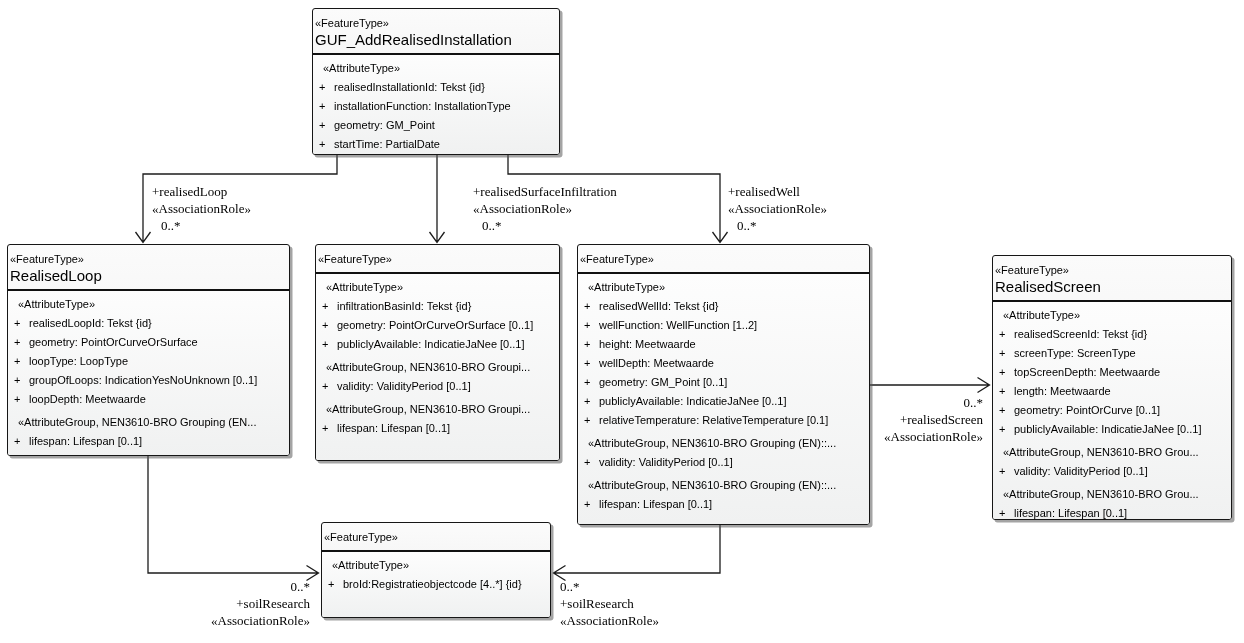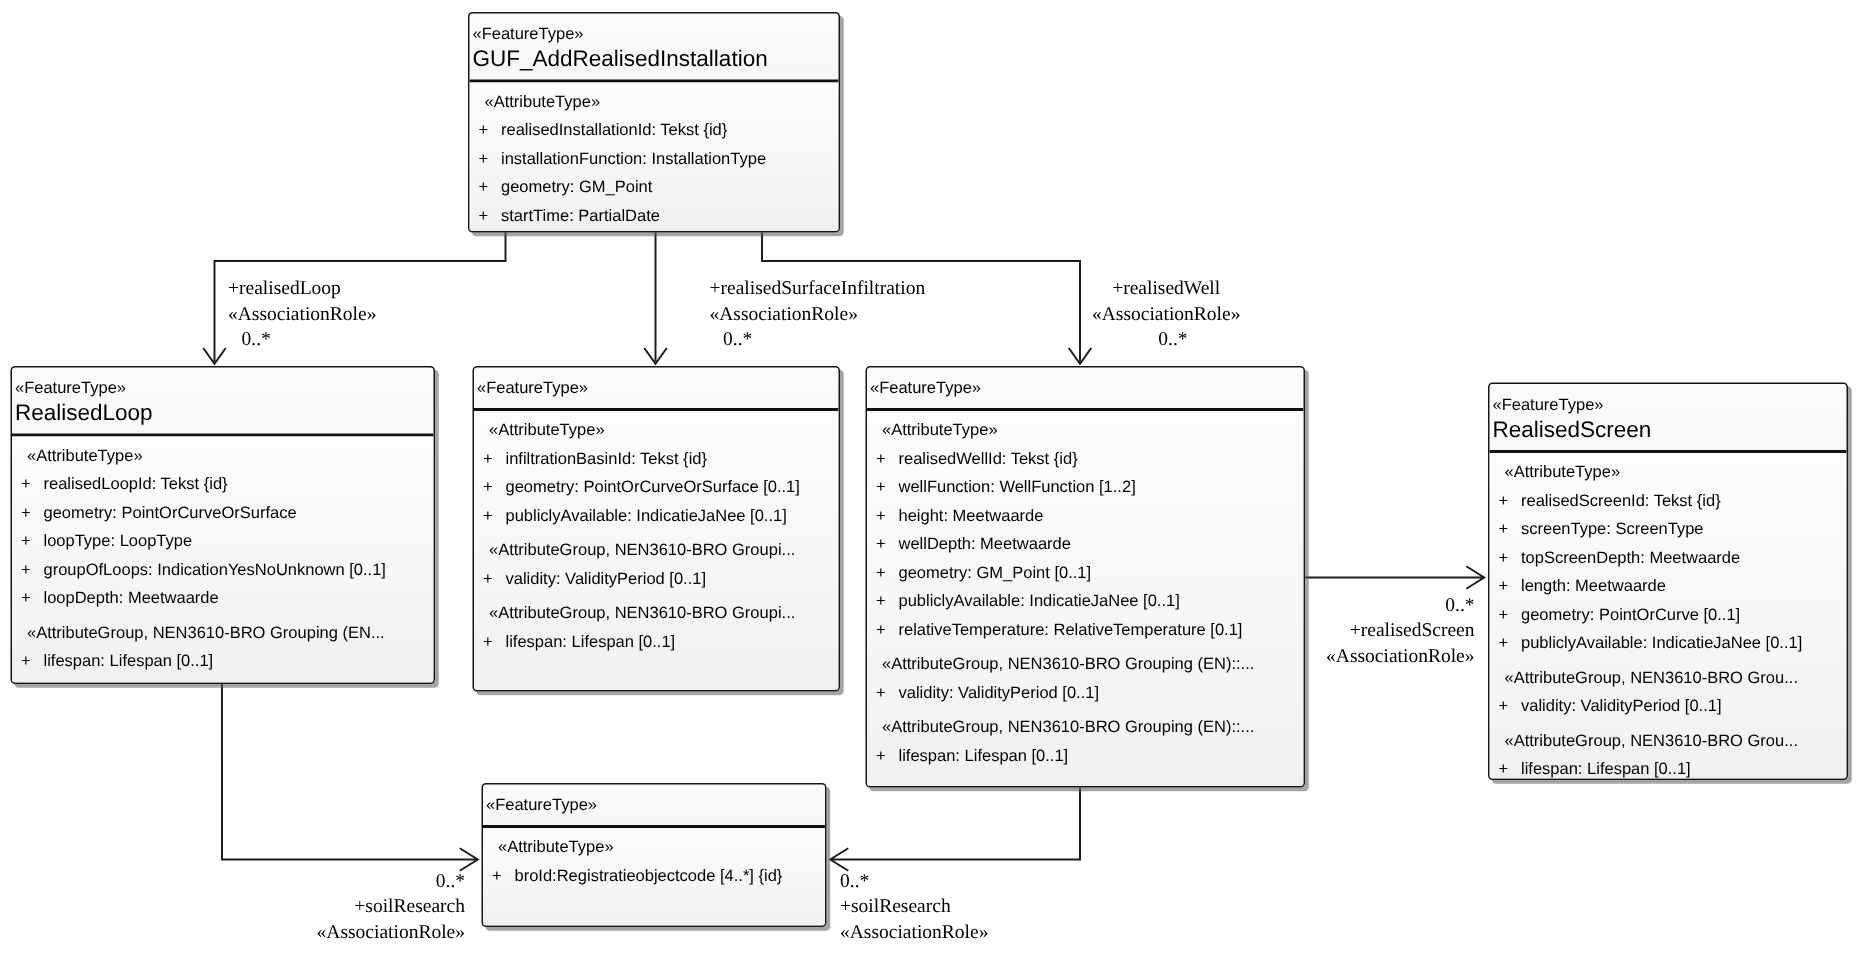--- a/index.html
+++ b/index.html
@@ -291,21 +291,21 @@
     <div>«AssociationRole»</div>
     <div class="mult-indent">0..*</div>
   </div>
 
   <div class="assoc-label" style="left:453px;top:183px;margin-left:20px;">
     <div>+realisedSurfaceInfiltration</div>
     <div>«AssociationRole»</div>
     <div class="mult-indent">0..*</div>
   </div>
 
-  <div class="assoc-label" style="left:728px;top:183px;text-align:center;">
+  <div class="assoc-label" style="left:728px;top:183px;">
     <div>+realisedWell</div>
     <div>«AssociationRole»</div>
     <div class="mult-indent">0..*</div>
   </div>
 
   <div class="assoc-label right" style="left:843px;top:394px;width:140px;">
     <div>0..*</div>
     <div>+realisedScreen</div>
     <div>«AssociationRole»</div>
   </div>

